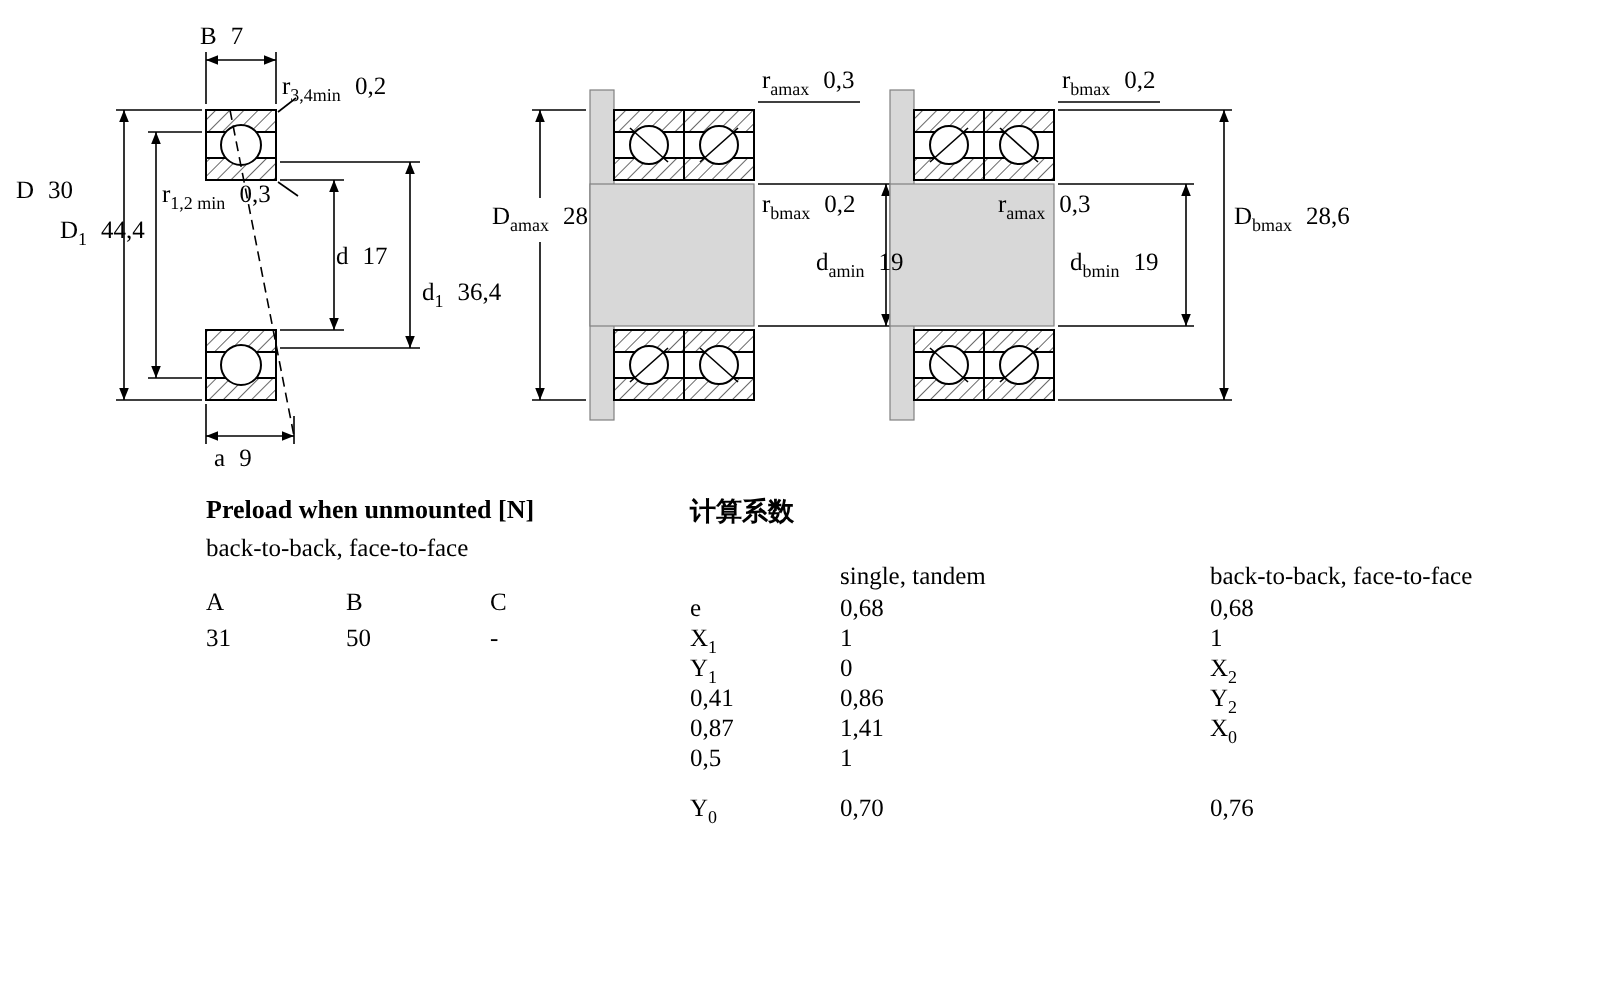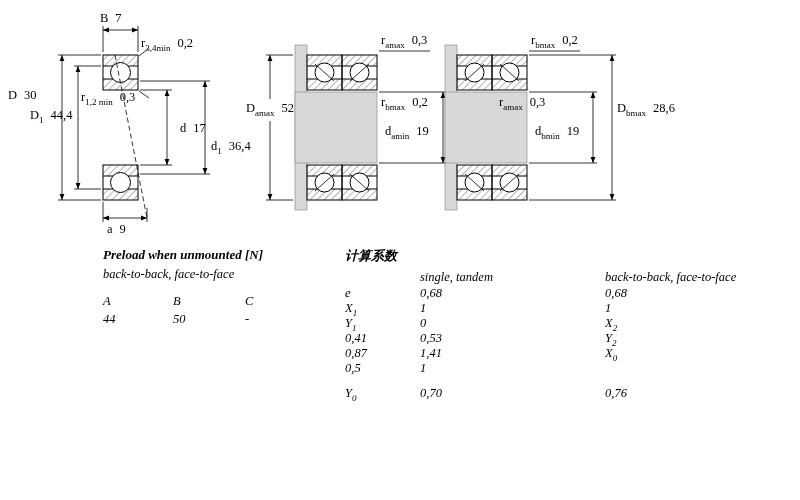--- a/index.html
+++ b/index.html
@@ -10,28 +10,28 @@
   svg { position:absolute; left:0; top:0; }
   .ln   { stroke:#000; fill:none; stroke-width:1; }
   .thin { stroke-width:0.8; }
   .dash { stroke-dasharray:5 3; }
   .h    { fill:url(#hatch); stroke:none; }
   .ball { fill:#fff; stroke:#000; stroke-width:1; }
   .gray { fill:#d8d8d8; stroke:#808080; stroke-width:0.6; }
   .dim  { position:absolute; font-size:12.5px; white-space:nowrap; line-height:14px; }
   .dim sub { font-size:9px; }
   .dim .v  { margin-left:7px; }
-  .block { position:absolute; font-size:12.5px;font-style:italic; }
+  .block { position:absolute; font-size:12.5px; }
   .preload { left:103px; top:247px; width:240px; }
   .p-title { font-weight:bold; font-size:13px; height:16px; }
   .p-sub   { margin-top:4px; height:15px; }
   .p-grid  { display:grid; grid-template-columns:70px 72px 60px; margin-top:12px; row-gap:3px; }
   .factors { left:345px; top:247px; width:440px; }
   .f-title { font-weight:bold; font-size:13px; height:16px; }
-  .f-grid  { display:grid; grid-template-columns:75px 185px 180px; margin-top:6px; }
+  .f-grid  { display:grid; grid-template-columns:75px 185px 180px; margin-top:17px; }
   .f-grid > div { height:15px; line-height:15px; }
   .f-grid > .f-head { height:17px; line-height:17px; }
   .f-grid > .f-spacer { height:10px; grid-column:1 / span 3; }
   .f-grid sub { font-size:9px; }
 </style>
 </head>
 <body>
 
 <div class="canvas">
 
@@ -183,42 +183,42 @@
         <line x1="529" y1="200" x2="616" y2="200" class="ln thin"></line>
         <line x1="612" y1="55" x2="612" y2="200" class="ln thin" marker-start="url(#arr)" marker-end="url(#arr)"></line>
       </g>
     </svg>
 
     <div class="dim" style="left:100px;top:11px"><span>B</span><sub></sub><span class="v">7</span></div>
     <div class="dim" style="left:141px;top:36px"><span>r</span><sub>3,4min</sub><span class="v">0,2</span></div>
     <div class="dim" style="left:8px;top:88px"><span>D</span><sub></sub><span class="v">30</span></div>
     <div class="dim" style="left:81px;top:90px"><span>r</span><sub>1,2 min</sub><span class="v">0,3</span></div>
     <div class="dim" style="left:30px;top:108px"><span>D</span><sub>1</sub><span class="v">44,4</span></div>
-    <div class="dim" style="left:180px;top:121px"><span>d</span><sub></sub><span class="v">17</span></div>
+    <div class="dim" style="left:168px;top:121px"><span>d</span><sub></sub><span class="v">17</span></div>
     <div class="dim" style="left:211px;top:139px"><span>d</span><sub>1</sub><span class="v">36,4</span></div>
     <div class="dim" style="left:107px;top:222px"><span>a</span><sub></sub><span class="v">9</span></div>
 
     <div class="dim" style="left:381px;top:33px"><span>r</span><sub>amax</sub><span class="v">0,3</span></div>
     <div class="dim" style="left:531px;top:33px"><span>r</span><sub>bmax</sub><span class="v">0,2</span></div>
-    <div class="dim" style="left:246px;top:101px"><span>D</span><sub>amax</sub><span class="v">52</span></div>
+    <div class="dim" style="left:246px;top:101px"><span>D</span><sub>amax</sub><span class="v">28</span></div>
     <div class="dim" style="left:381px;top:95px"><span>r</span><sub>bmax</sub><span class="v">0,2</span></div>
     <div class="dim" style="left:499px;top:95px"><span>r</span><sub>amax</sub><span class="v">0,3</span></div>
-    <div class="dim" style="left:385px;top:124px"><span>d</span><sub>amin</sub><span class="v">19</span></div>
+    <div class="dim" style="left:408px;top:124px"><span>d</span><sub>amin</sub><span class="v">19</span></div>
     <div class="dim" style="left:617px;top:101px"><span>D</span><sub>bmax</sub><span class="v">28,6</span></div>
     <div class="dim" style="left:535px;top:124px"><span>d</span><sub>bmin</sub><span class="v">19</span></div>
   </div>
 
   <div class="block preload">
     <div class="p-title">Preload when unmounted [N]</div>
     <div class="p-sub">back-to-back, face-to-face</div>
     <div class="p-grid">
       <div>A</div>
       <div>B</div>
       <div>C</div>
-      <div>44</div>
+      <div>31</div>
       <div>50</div>
       <div>-</div>
     </div>
   </div>
 
   <div class="block factors">
     <div class="f-title">计算系数</div>
     <div class="f-grid">
       <div class="f-head"></div>
       <div class="f-head">single, tandem</div>
@@ -230,21 +230,21 @@
 
       <div><span>X</span><sub>1</sub></div>
       <div>1</div>
       <div>1</div>
 
       <div><span>Y</span><sub>1</sub></div>
       <div>0</div>
 
       <div><span>X</span><sub>2</sub></div>
       <div>0,41</div>
-      <div>0,53</div>
+      <div>0,86</div>
 
       <div><span>Y</span><sub>2</sub></div>
       <div>0,87</div>
       <div>1,41</div>
 
       <div><span>X</span><sub>0</sub></div>
       <div>0,5</div>
       <div>1</div>
 
       <div class="f-spacer"></div>

